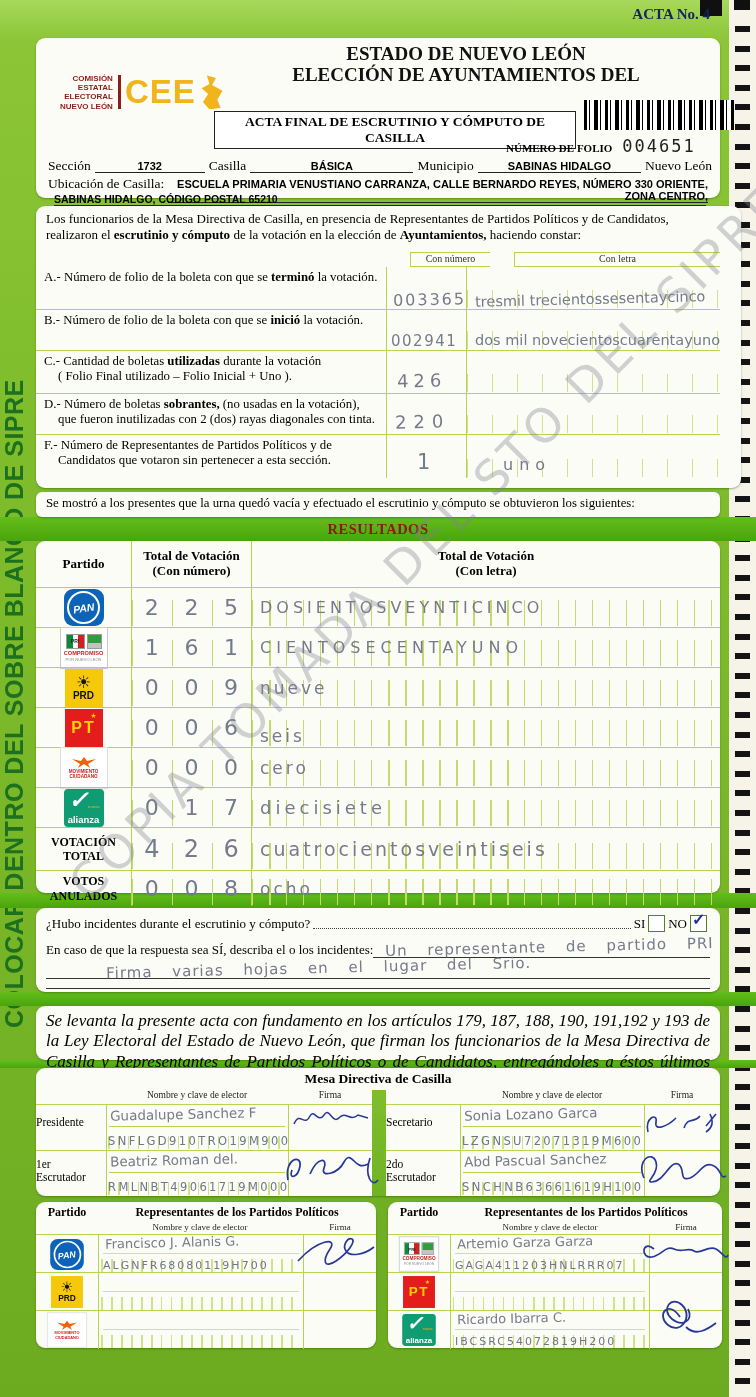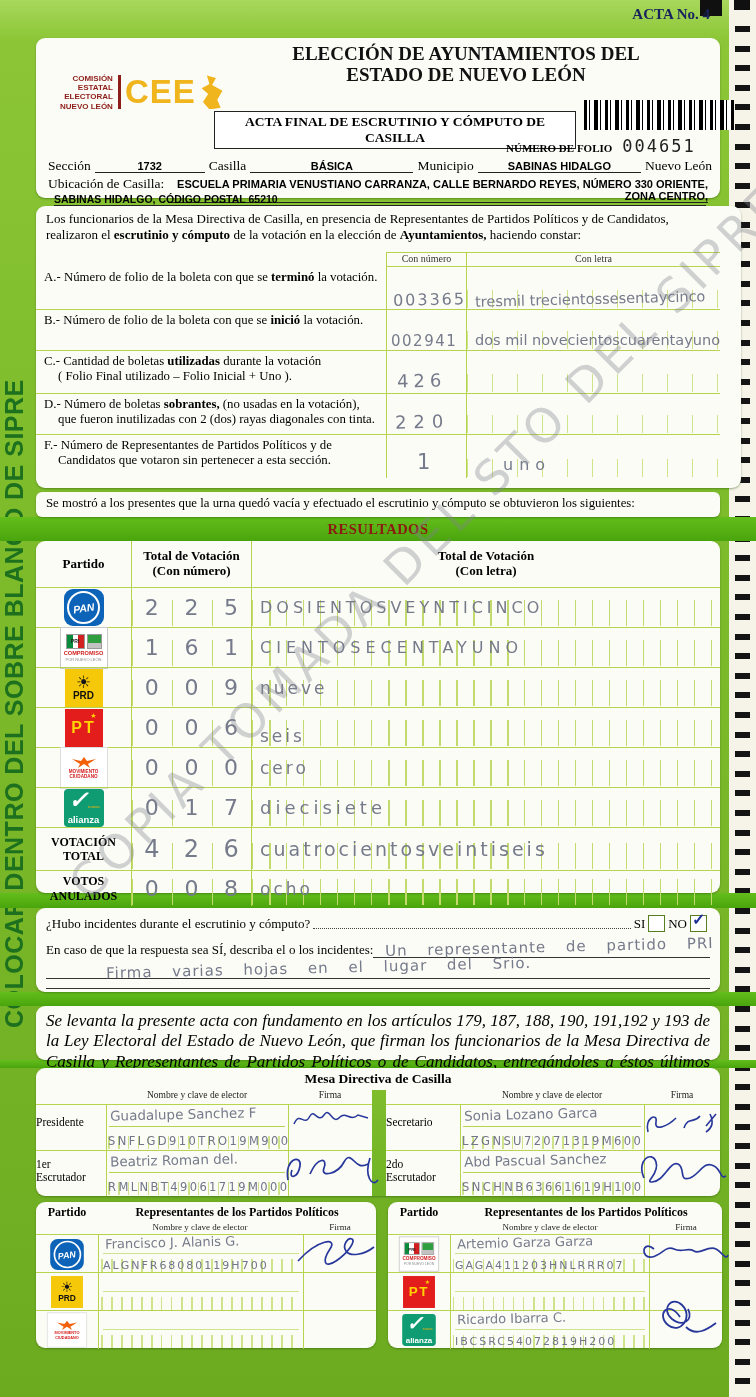--- a/index.html
+++ b/index.html
@@ -149,22 +149,22 @@
   <div class="side-text">COLOCAR DENTRO DEL SOBRE BLANCO DE SIPRE</div>
   <div class="acta-no">ACTA No.  4</div>
 
   <div class="band" style="top:517px;height:24px;"></div>
   <div class="band" style="top:893px;height:15px;"></div>
   <div class="band" style="top:992px;height:14px;"></div>
   <div class="band" style="top:1060px;height:8px;"></div>
 
   <div class="panel" style="top:38px;height:160px;">
     <div class="h-title">
+      <div>ESTADO DE NUEVO LEÓN</div>
       <div>ELECCIÓN DE AYUNTAMIENTOS DEL</div>
-      <div>ESTADO DE NUEVO LEÓN</div>
     </div>
     <div class="cee-block">
       <div class="cee-org">
         <div>COMISIÓN</div>
           <div>ESTATAL</div>
         <div>ELECTORAL</div>
           <div>NUEVO LEÓN</div>
       </div>
       <div class="cee-bar"></div>
       <div class="cee-word">CEE</div>
@@ -195,21 +195,21 @@
       <span class="excl">PARA USO EXCLUSIVO DE LA COMISIÓN ESTATAL ELECTORAL</span>
       <span class="excl">PARA USO EXCLUSIVO DE LA COMISIÓN ESTATAL ELECTORAL</span>
     </div>
   </div>
 
   <div class="panel" style="top:206px;height:282px;padding-left:21px;">
     <div class="intro">
       <span>Los funcionarios de la Mesa Directiva de Casilla, en presencia de Representantes de Partidos Políticos  y de Candidatos, realizaron el </span><span class="b">escrutinio y cómputo</span><span> de la votación en la elección de </span><span class="b">Ayuntamientos,</span><span> haciendo constar:</span>
     </div>
     <div class="sc-table">
-      <div class="sc-row sc-head" style="height:15px;">
+      <div class="sc-row sc-head" style="height:15px;gap:24px;">
         <div class="sc-label"></div>
         <div class="sc-num hcell" style="border-top:1.4px solid #b7d44f;border-bottom:1.4px solid #b7d44f;">Con número</div>
         <div class="sc-letra hcell" style="border-top:1.4px solid #b7d44f;border-bottom:1.4px solid #b7d44f;">Con letra</div>
       </div>
 
       <div class="sc-row" style="height:42px;border-top:none;">
         <div class="sc-label"><span>A.- Número de folio de la boleta con que se </span><span class="b">terminó</span><span> la votación.</span></div>
         <div class="sc-num">
             <span class="hw tilt" style="position:absolute;left:6px;bottom:0;font-size:16px;letter-spacing:2px;">003365</span>
           </div>

